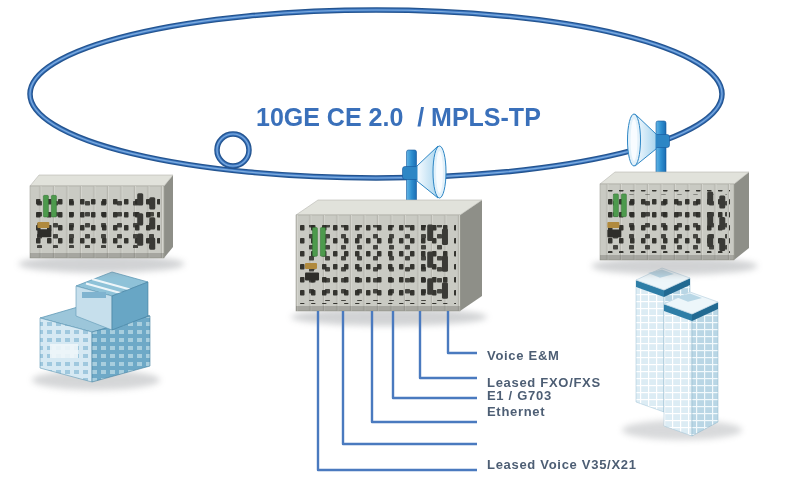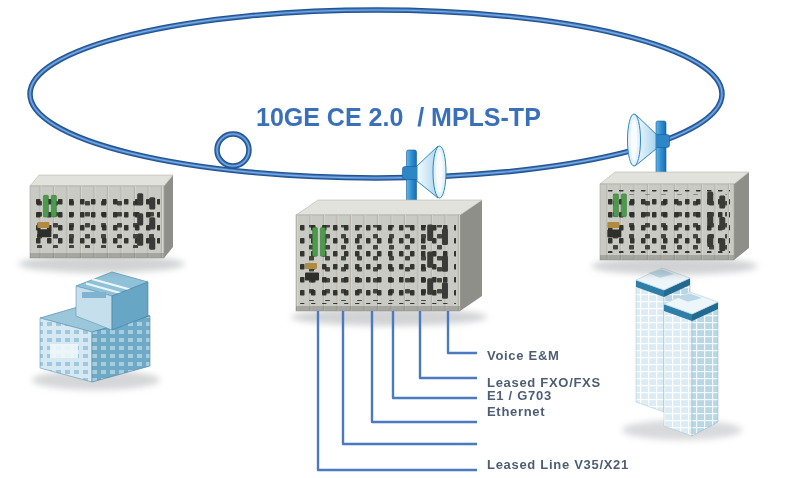--- a/index.html
+++ b/index.html
@@ -200,15 +200,15 @@
   </svg>
 
   <div class="ring-labels">
     <div>10GE CE 2.0  / MPLS-TP</div>
   </div>
 
   <div class="if-label" style="top:348px">Voice E&amp;M</div>
   <div class="if-label" style="top:375px">Leased FXO/FXS</div>
   <div class="if-label" style="top:388px">E1 / G703</div>
   <div class="if-label" style="top:404px">Ethernet</div>
-  <div class="if-label" style="top:457px">Leased Line V35/X21</div>
+  <div class="if-label" style="top:457px">Leased Voice V35/X21</div>
 
 </div>
 
 </body></html>

